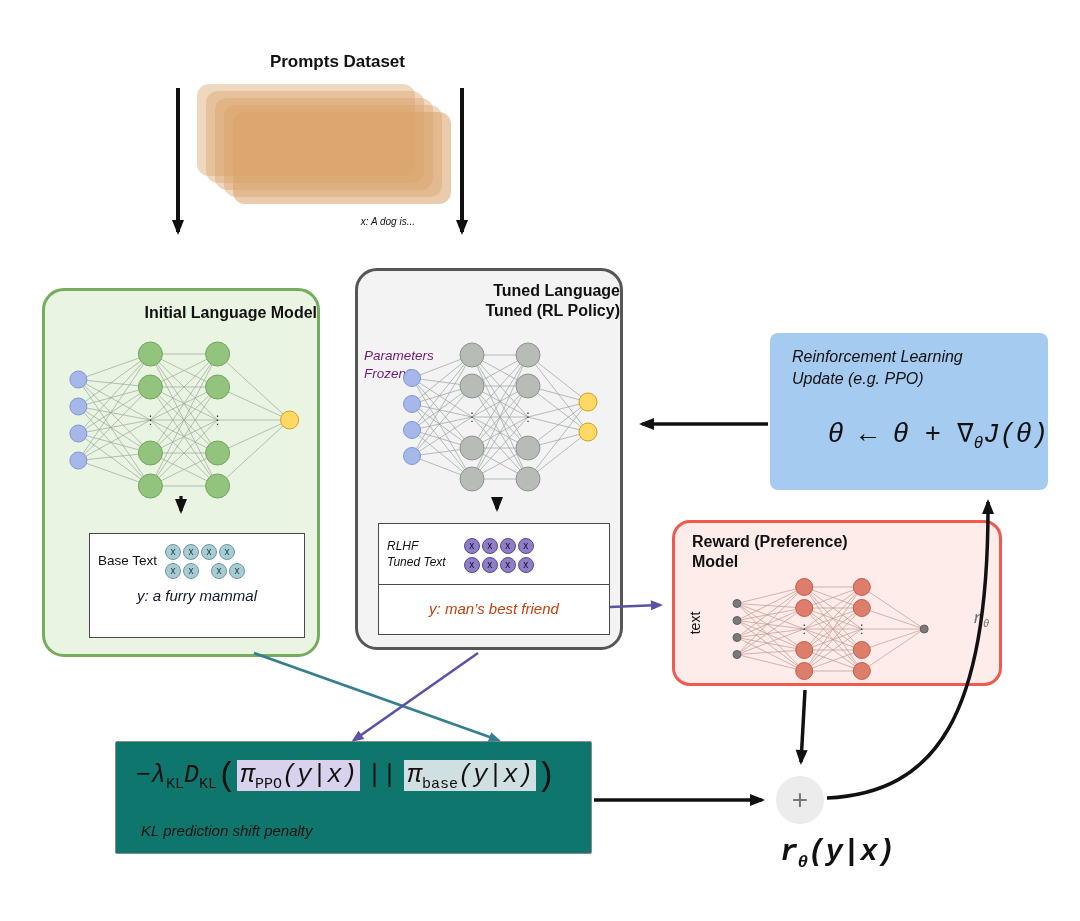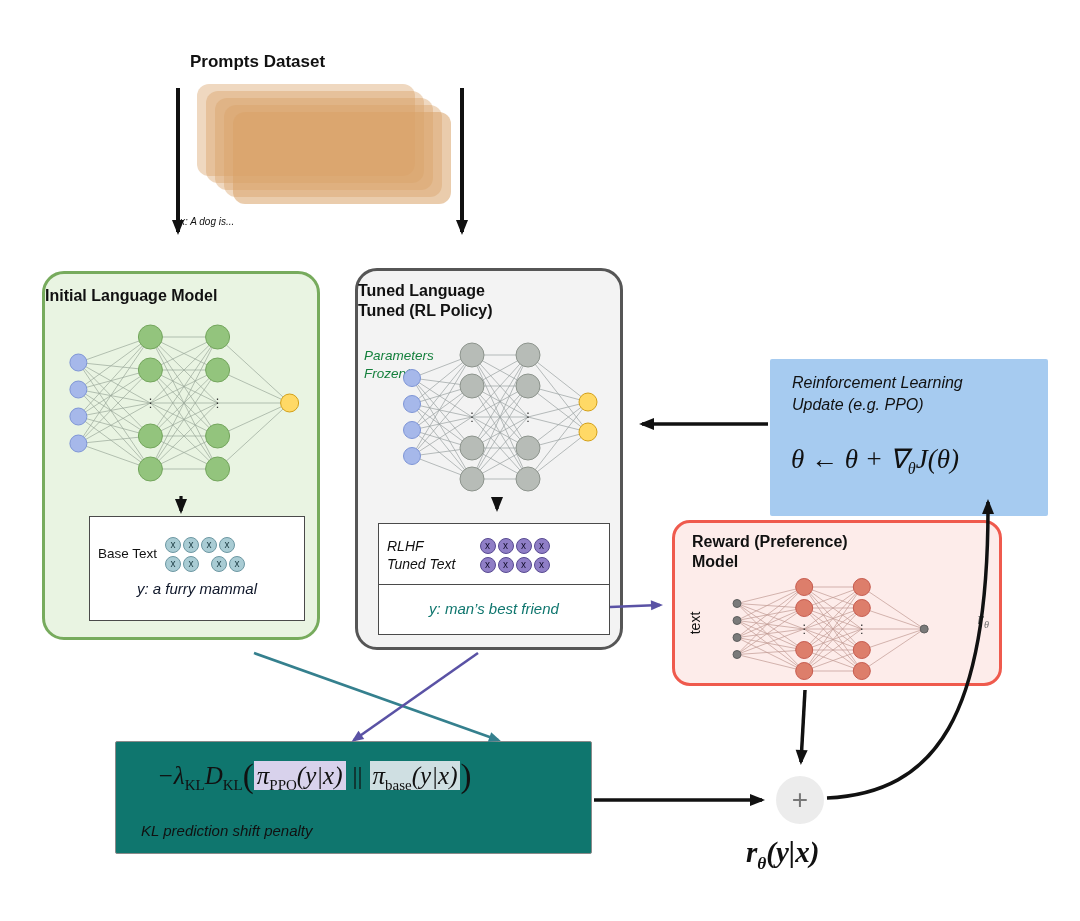--- a/index.html
+++ b/index.html
@@ -1,51 +1,51 @@
 <!DOCTYPE html>
 <html><head>
 <meta charset="utf-8">
 <style>
   html,body{margin:0;padding:0;background:#ffffff;}
   body{font-family:"Liberation Sans",sans-serif;color:#111;}
   #canvas{position:relative;width:1080px;height:921px;background:#fff;overflow:hidden;}
   .abs{position:absolute;}
-  .center{text-align:left;}
+  .center{text-align:right;}
   .bold{font-weight:bold;}
   .ital{font-style:italic;}
 
   
   .card{position:absolute;width:218px;height:92px;border-radius:12px;background:#d9a368;opacity:.42;}
   #prompts-title{left:190px;top:52px;width:215px;font-size:17px;}
   #prompts-example{left:180px;top:216px;width:235px;font-size:10px;}
 
   
   .lm-box{position:absolute;box-sizing:border-box;}
-  #initial-box{left:42px;top:271px;width:278px;height:369px;background:#e9f4e2;border:3.5px solid #77ab5d;border-radius:22px;}
+  #initial-box{left:42px;top:288px;width:278px;height:369px;background:#e9f4e2;border:3.5px solid #77ab5d;border-radius:22px;}
   #tuned-box{left:355px;top:268px;width:268px;height:382px;background:#f3f3f3;border:3.5px solid #565656;border-radius:22px;}
   #reward-box{left:672px;top:520px;width:330px;height:166px;background:#fdecea;border:3.5px solid #ef5a4d;border-radius:18px;}
-  #rl-box{left:770px;top:333px;width:278px;height:157px;background:#a6cbf0;border-radius:2px;margin-top:26px;}
+  #rl-box{left:770px;top:333px;width:278px;height:157px;background:#a6cbf0;border-radius:8px;}
   #kl-box{left:115px;top:741px;width:477px;height:113px;background:#0f766e;border:1.5px solid #8a8a8a;border-radius:2px;}
 
   .box-title{font-size:16px;font-weight:bold;line-height:1.25;}
   #initial-title{left:0;top:12px;width:100%;}
   #tuned-title{left:0;top:10px;width:100%;}
-  #frozen-note{left:6px;top:76px;width:100px;font-size:13.5px;font-style:italic;color:#15803d;line-height:1.3;}
+  #frozen-note{left:6px;top:76px;width:100px;font-size:13.5px;font-style:italic;color:#701a75;line-height:1.3;}
   #reward-title{left:17px;top:9px;width:220px;text-align:left;}
 
   .out-box{position:absolute;background:#fff;border:1.5px solid #4a4a4a;box-sizing:border-box;}
-  #initial-out{left:44px;top:242px;width:216px;height:105px;padding:17px 8px 4px 8px;}
+  #initial-out{left:44px;top:242px;width:216px;height:105px;padding:7px 8px 4px 8px;}
   #tuned-out{left:20px;top:252px;width:232px;height:112px;}
   .out-row{display:flex;align-items:center;}
   .out-label{font-size:13.5px;margin-right:7px;white-space:nowrap;}
   #initial-sample{margin-top:7px;font-size:15px;font-style:italic;color:#0f172a;text-align:center;}
   #tuned-top{display:flex;align-items:center;padding:8px 8px 6px 8px;height:46px;box-sizing:content-box;}
-  #tuned-label{font-size:14px;font-style:italic;line-height:1.3;margin-right:23px;white-space:nowrap;}
+  #tuned-label{font-size:12px;font-style:italic;line-height:1.3;margin-right:17px;white-space:nowrap;}
   #tuned-bottom{border-top:1.5px solid #4a4a4a;height:47px;display:flex;align-items:center;justify-content:center;}
-  #tuned-sample{font-size:15px;font-style:italic;color:#0f766e;}
+  #tuned-sample{font-size:15px;font-style:italic;color:#c2410c;}
 
   
   .tok-row{line-height:1;white-space:nowrap;}
   .token{display:inline-flex;width:16px;height:16px;border-radius:50%;align-items:center;justify-content:center;font-size:10px;font-style:normal;margin:1px;box-sizing:border-box;}
   .token-teal{background:#a9ccd4;border:1px solid #6d98a3;color:#1d3d44;}
   .token-purple{background:#8f7ec6;border:1px solid #584a92;color:#15102e;}
   .tok-group{display:inline-block;}
   .tok-group + .tok-group{margin-left:10px;}
 
   
@@ -53,21 +53,21 @@
   #reward-r{right:10px;top:86px;font-size:17px;color:#6e6e6e;}
 
   
   #rl-title{left:22px;top:13px;width:240px;font-size:16px;font-style:italic;line-height:1.35;}
   #rl-formula{left:0;top:84px;width:100%;font-size:27px;}
 
   
   #kl-formula{left:20px;top:16px;width:440px;font-size:25px;white-space:nowrap;}
   #kl-caption{left:25px;top:80px;font-size:15px;font-style:italic;}
 
-  .math{font-family:Liberation Serif, serif;font-style:italic;padding-left:21px;}
+  .math{font-family:Liberation Mono, monospace;font-style:italic;}
   .math sub{font-size:.6em;font-style:normal;}
   .math sub.it{font-style:italic;}
   .bigparen{font-size:1.32em;font-style:normal;vertical-align:-0.1em;}
   .hl{padding:1px 3px;}
   .hl-ppo{background:#d8d2ec;}
   .hl-base{background:#cfdfe2;}
   .sep{margin:0 7px;font-style:normal;}
 
   
   #plus-node{left:776px;top:776px;width:48px;height:48px;border-radius:50%;background:#ececec;display:flex;align-items:center;justify-content:center;font-size:28px;color:#777;}

